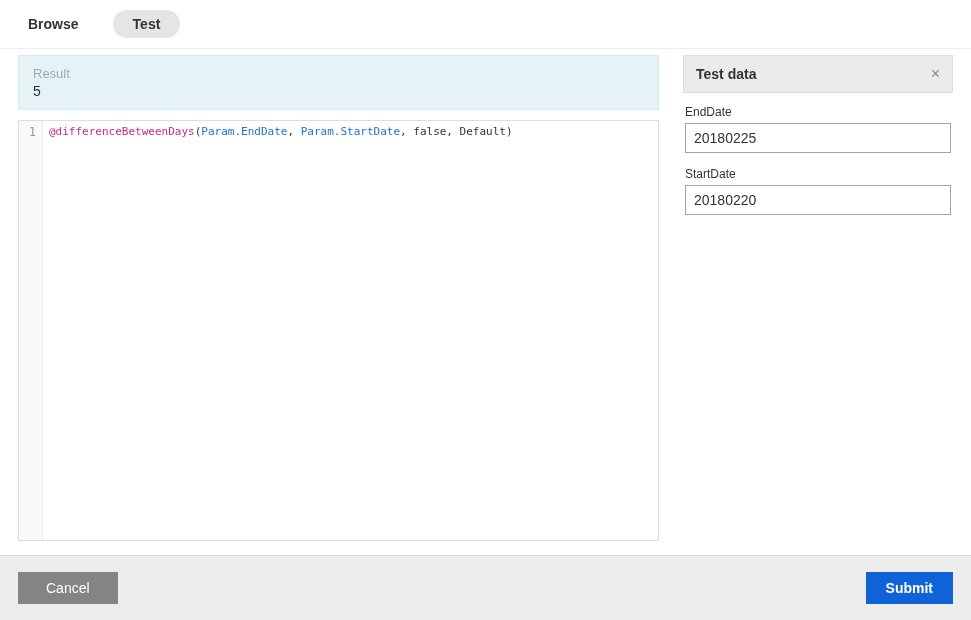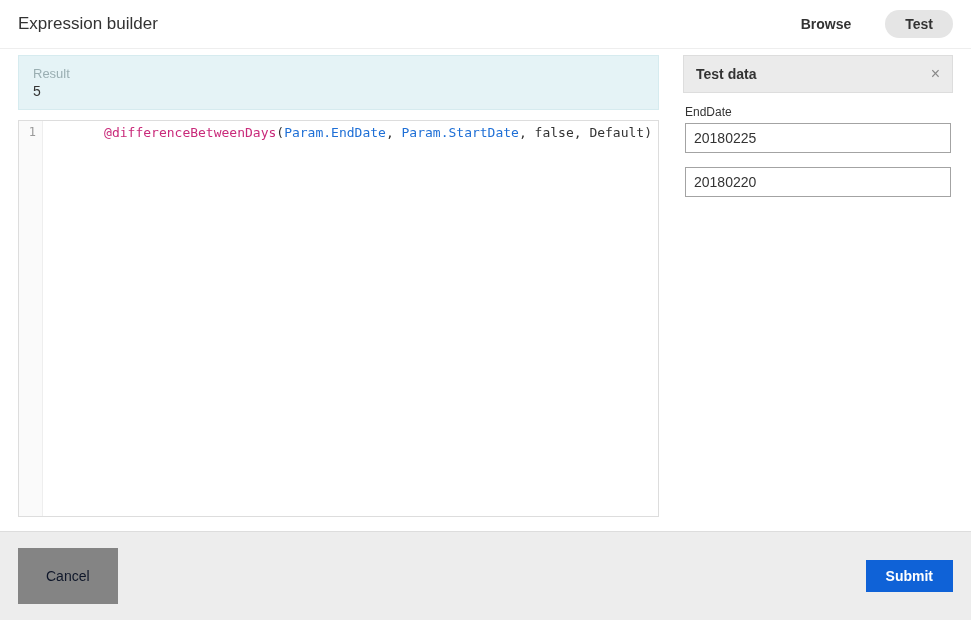--- a/index.html
+++ b/index.html
@@ -91,26 +91,25 @@
       font-family: Consolas, monospace;
       font-size: 12px;
       color: #999;
       text-align: right;
       padding: 4px 6px 4px 2px;
       user-select: none;
     }
     .code-area {
       flex: 1;
       font-family: Consolas, monospace;
-      font-size: 13px;
+      font-size: 11px;
       padding: 4px 6px;
       white-space: pre;
       color: #333;
       overflow: auto;
-      text-align: right;
     }
     .tok-func { color: #c92a7a; }
     .tok-param { color: #1e6fd6; }
     .right-col {
       width: 270px;
       display: flex;
       flex-direction: column;
     }
     .testdata-header {
       background: #ebebeb;
@@ -157,41 +156,40 @@
     .footer {
       background: #ededed;
       border-top: 1px solid #ddd;
       padding: 16px 18px;
       display: flex;
       justify-content: space-between;
       align-items: center;
     }
     .cancel-btn {
       background: #848484;
-      color: #0f172a;
-      border: none;
-      font-size: 14px;
-      padding: 20px 28px;
+      color: #ffffff;
+      border: none;
+      font-size: 14px;
+      padding: 8px 28px;
       cursor: pointer;
     }
     .submit-btn {
       background: #0f62d7;
       color: #fff;
       border: none;
       font-size: 14px;
       font-weight: 600;
       padding: 8px 20px;
       cursor: pointer;
     }
   </style>
 </head>
 <body>
 
 <div class="header">
-  <div class="header-title">Expression builder</div>
   <div class="header-actions">
     <button class="browse-btn">Browse</button>
     <button class="test-btn">Test</button>
   </div>
 </div>
 
 <div class="main">
   <div class="left-col">
     <div class="result-box">
       <div class="result-label">Result</div>
@@ -209,20 +207,21 @@
     <div class="testdata-header">
       <div class="testdata-title">Test data</div>
       <button class="close-icon">×</button>
     </div>
     <div class="testdata-body">
       <div class="field-group">
         <label class="field-label">EndDate</label>
         <input class="field-input" type="text" value="20180225" style="">
       </div>
       <div class="field-group">
+        <label class="field-label">StartDate</label>
         <input class="field-input" type="text" value="20180220" style="">
       </div>
     </div>
   </div>
 </div>
 
 <div class="footer">
   <button class="cancel-btn">Cancel</button>
   <button class="submit-btn">Submit</button>
 </div>

